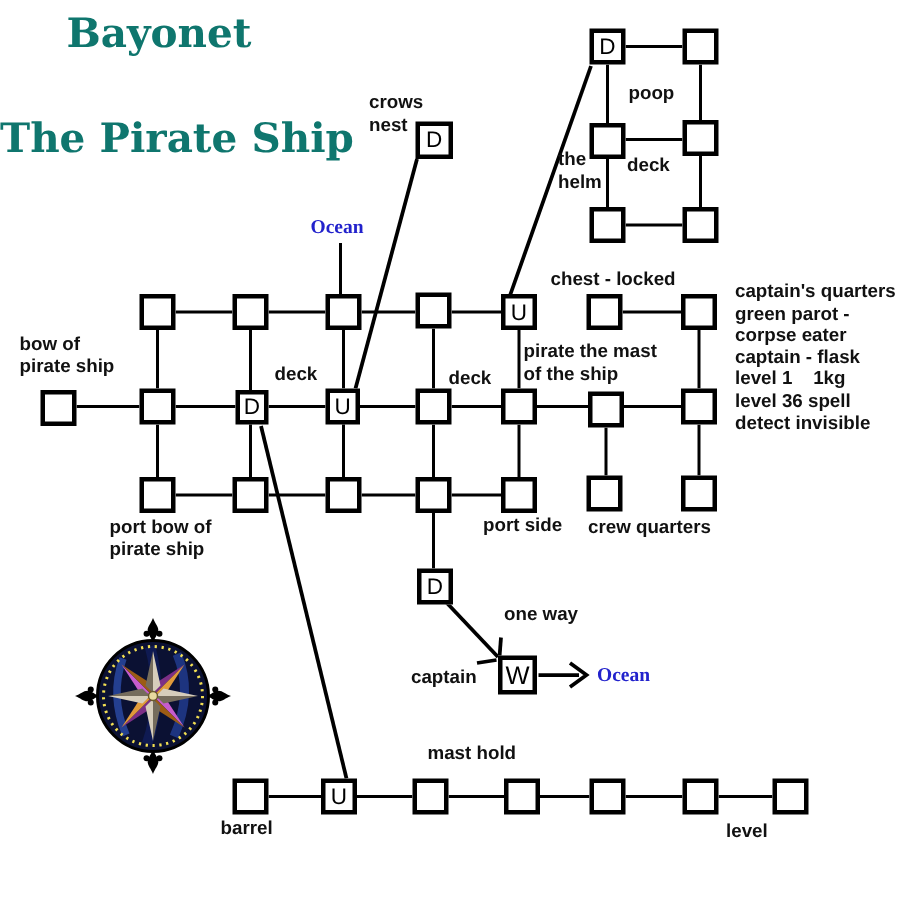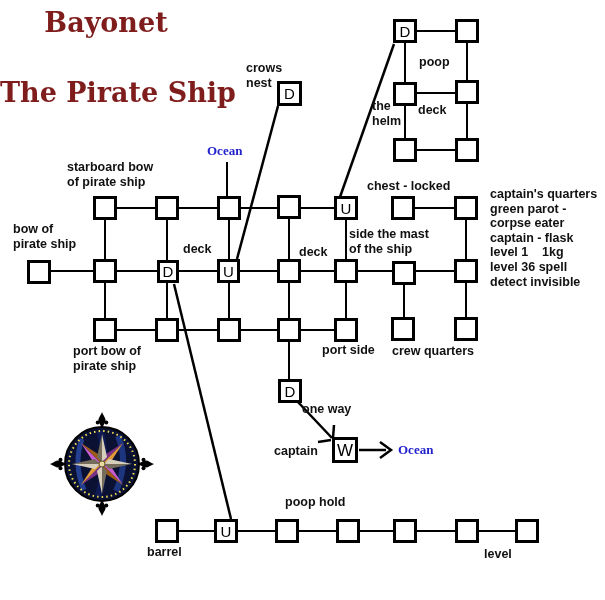--- a/index.html
+++ b/index.html
@@ -22,21 +22,21 @@
     white-space:pre;color:#111;font-weight:bold;
   }
   .lbl.small-lh{line-height:14.6px;}
   .ocean{
     position:absolute;z-index:3;font-family:"Liberation Serif",serif;
     font-weight:bold;font-size:13px;color:#2222cc;white-space:pre;
   }
   #title{
     position:absolute;left:0;top:5px;width:212px;z-index:3;text-align:center;
     font-family:"DejaVu Serif",serif;font-weight:bold;font-size:27px;
-    line-height:35px;color:#7f1d1d;white-space:pre;
+    line-height:35px;color:#0f766e;white-space:pre;
   }
 </style>
 </head>
 <body>
 
 <div id="map">
 
   <svg id="lines" width="605" height="600" viewBox="0 0 605 600">
     <g stroke="#000" stroke-width="2">
 
@@ -207,44 +207,42 @@
   <div class="room letter" style="left:214px;top:519px">U</div>
   <div class="room" style="left:275px;top:519px"></div>
   <div class="room" style="left:336px;top:519px"></div>
   <div class="room" style="left:393px;top:519px"></div>
   <div class="room" style="left:455px;top:519px"></div>
   <div class="room" style="left:515px;top:519px"></div>
 
   <div class="lbl" style="left:246px;top:61px">crows
 nest</div>
   <div class="ocean" style="left:207px;top:143px">Ocean</div>
-  <div class="lbl" style="left:67px;top:160px">starboard bow
-of pirate ship</div>
   <div class="lbl" style="left:13px;top:222px">bow of
 pirate ship</div>
   <div class="lbl" style="left:73px;top:344px">port bow of
 pirate ship</div>
   <div class="lbl" style="left:183px;top:242px">deck</div>
   <div class="lbl" style="left:299px;top:245px">deck</div>
   <div class="lbl" style="left:419px;top:55px">poop</div>
   <div class="lbl" style="left:418px;top:103px">deck</div>
   <div class="lbl" style="left:372px;top:99px">the
 helm</div>
   <div class="lbl" style="left:367px;top:179px">chest - locked</div>
-  <div class="lbl" style="left:349px;top:227px">side the mast
+  <div class="lbl" style="left:349px;top:227px">pirate the mast
 of the ship</div>
   <div class="lbl small-lh" style="left:490px;top:187px">captain's quarters
 green parot -
 corpse eater
 captain - flask
 level 1    1kg
 level 36 spell
 detect invisible</div>
   <div class="lbl" style="left:322px;top:343px">port side</div>
   <div class="lbl" style="left:392px;top:344px">crew quarters</div>
-  <div class="lbl" style="left:302px;top:402px">one way</div>
+  <div class="lbl" style="left:336px;top:402px">one way</div>
   <div class="lbl" style="left:274px;top:444px">captain</div>
   <div class="ocean" style="left:398px;top:442px">Ocean</div>
-  <div class="lbl" style="left:285px;top:495px">poop hold</div>
+  <div class="lbl" style="left:285px;top:495px">mast hold</div>
   <div class="lbl" style="left:147px;top:545px">barrel</div>
   <div class="lbl" style="left:484px;top:547px">level</div>
 
 </div>
 
 </body></html>

